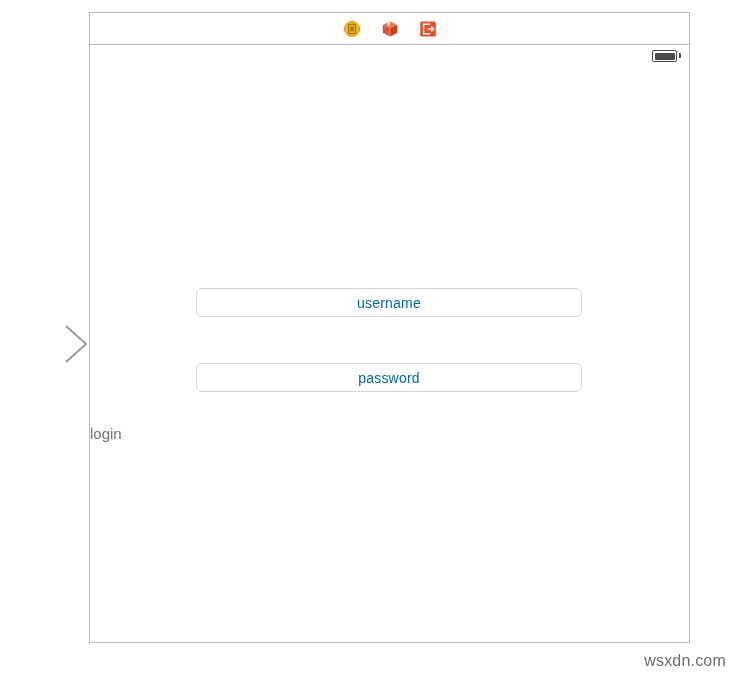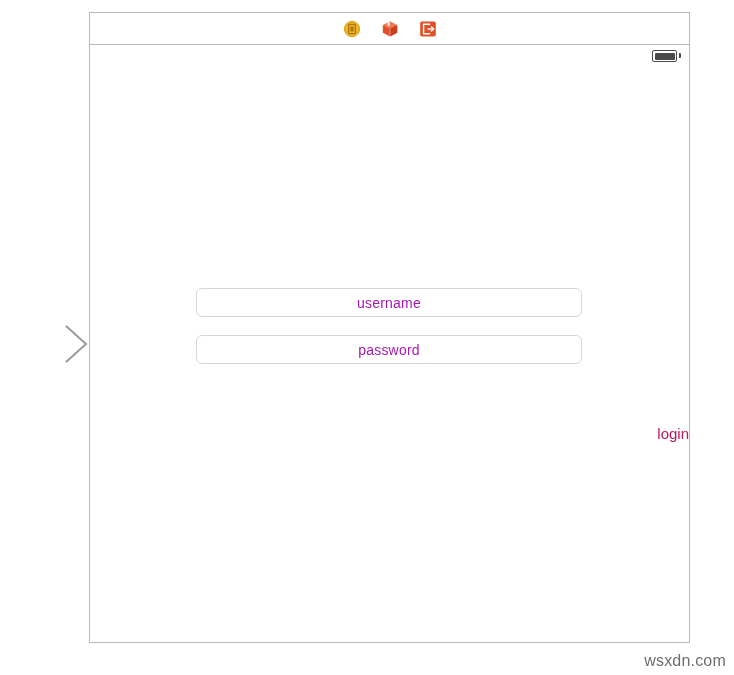--- a/index.html
+++ b/index.html
@@ -101,39 +101,39 @@
     height: 29px;
     box-sizing: border-box;
     border: 1px solid #d8d8d8;
     border-radius: 6px;
     background: #ffffff;
     display: flex;
     align-items: center;
     justify-content: center;
   }
   .field.username { top: 221px; }
-  .field.password { top: 268px; }
+  .field.password { top: 296px; }
 
   .field-placeholder {
     font-size: 14px;
-    color: #a21caf;
+    color: #0369a1;
     letter-spacing: 0.2px;
     text-align: center;
     width: 100%;
     user-select: none;
   }
 
   .login-link {
     position: absolute;
     left: 0;
     right: 0;
     top: 358px;
-    text-align: right;
+    text-align: left;
     font-size: 15px;
-    color: #be185d;
+    color: #737373;
     cursor: pointer;
     user-select: none;
   }
 
   
   .watermark {
     position: absolute;
     right: 8px;
     bottom: 5px;
     font-size: 16px;

